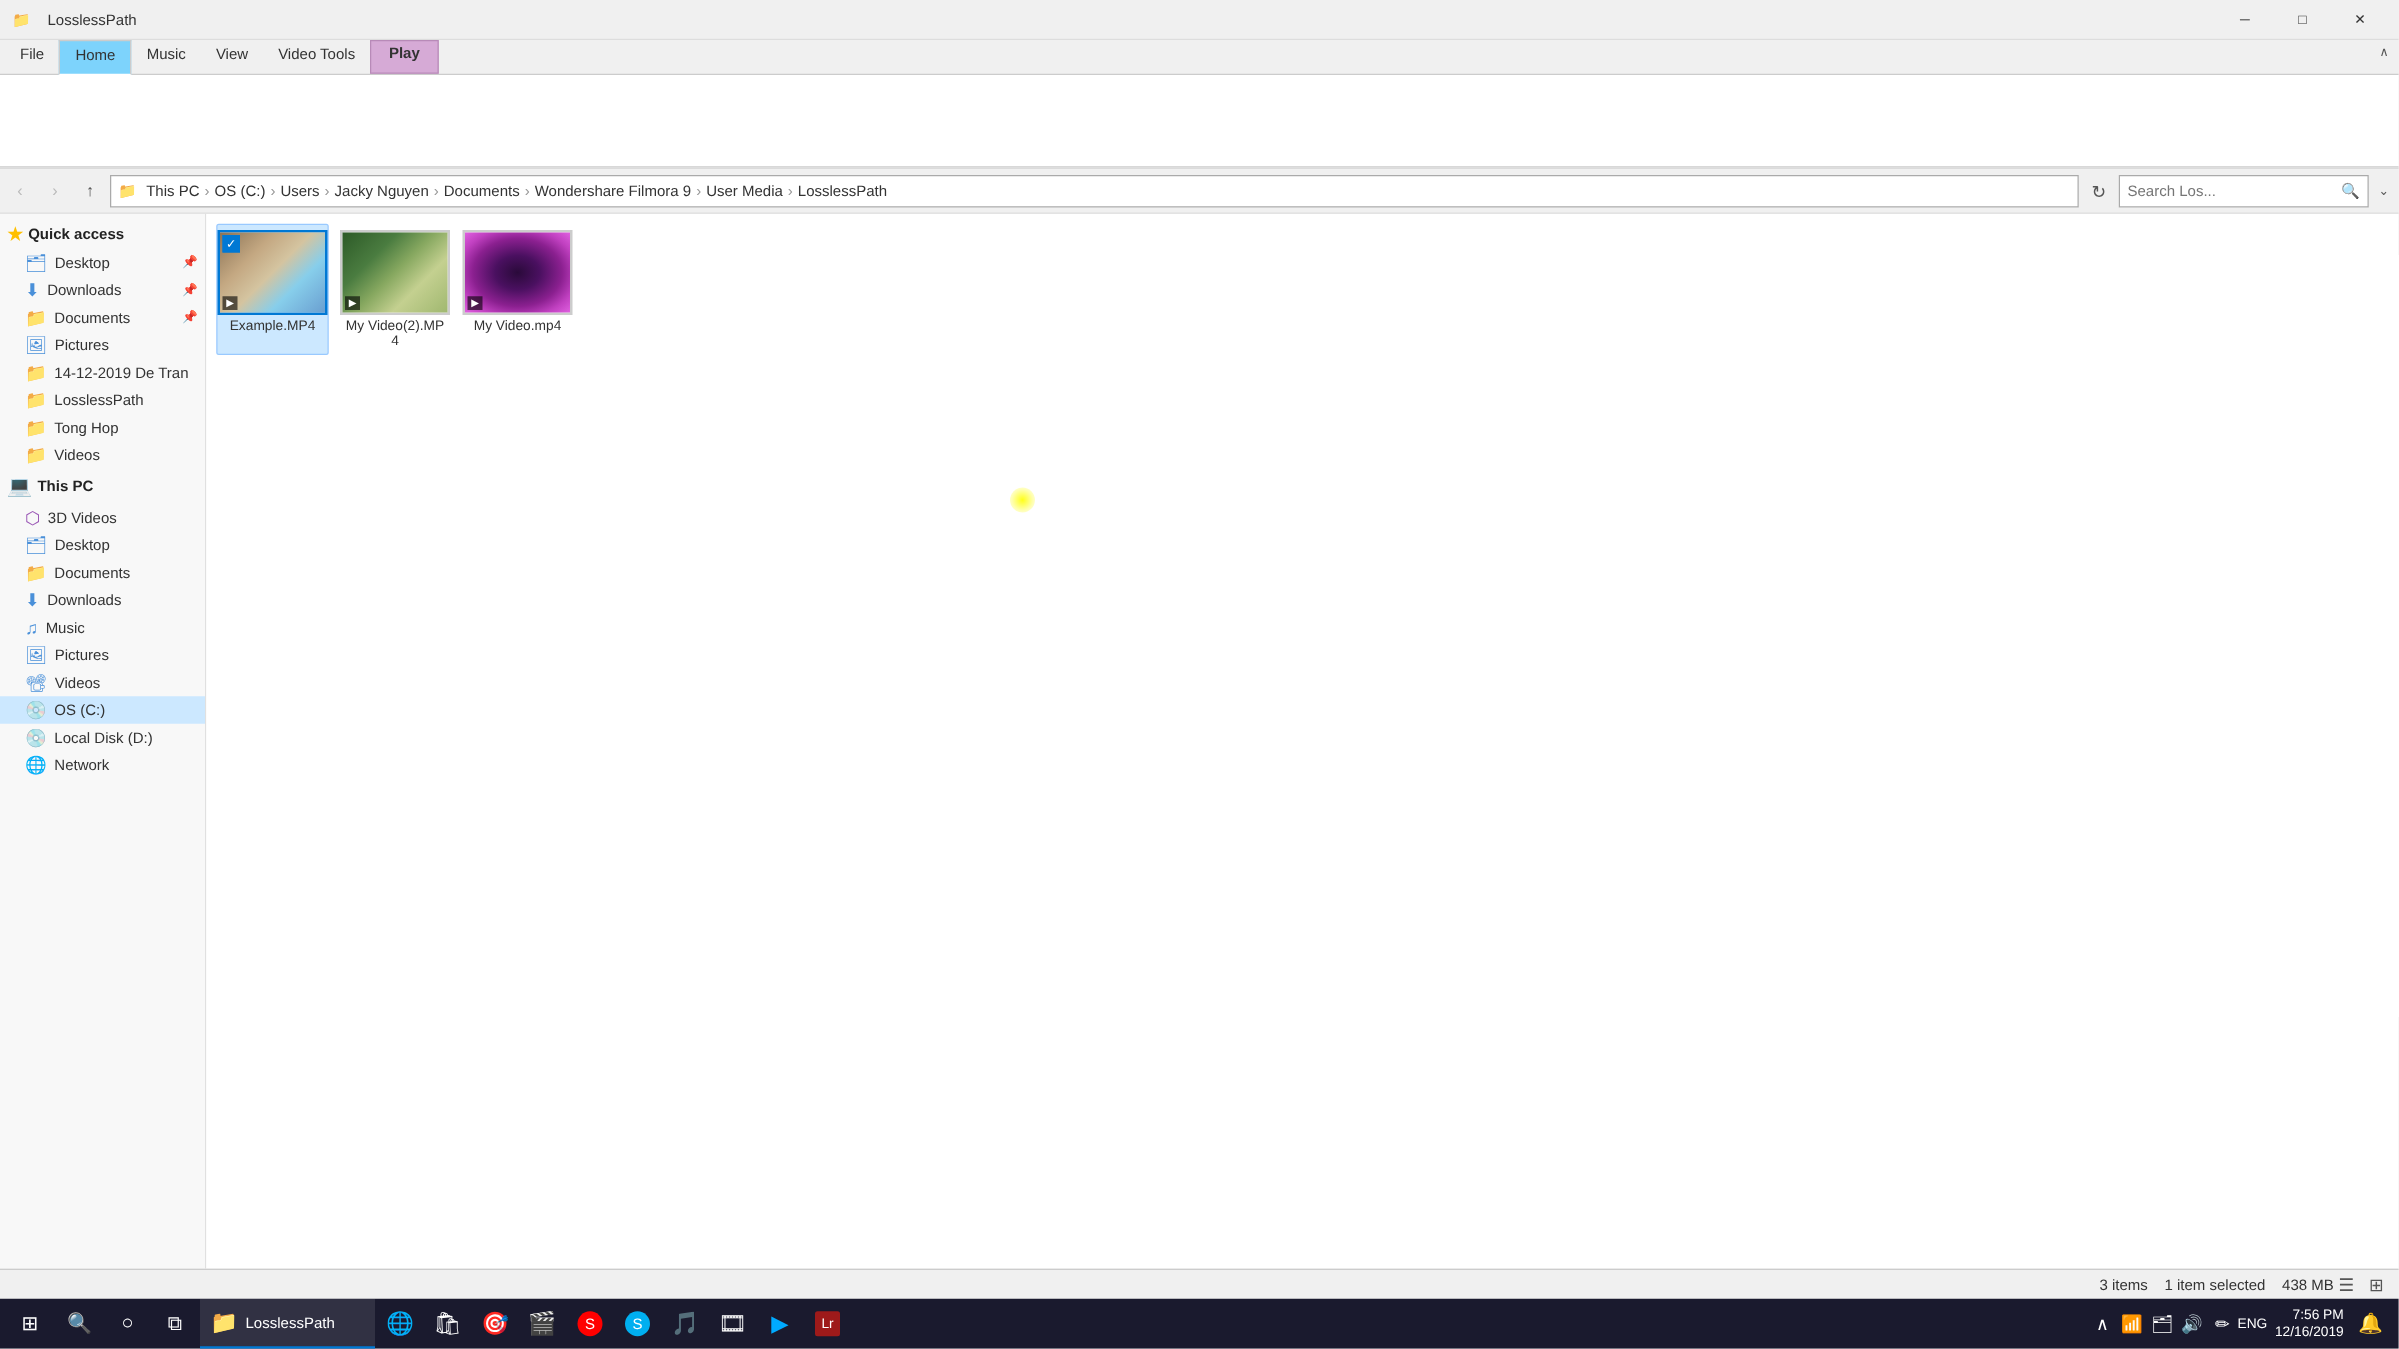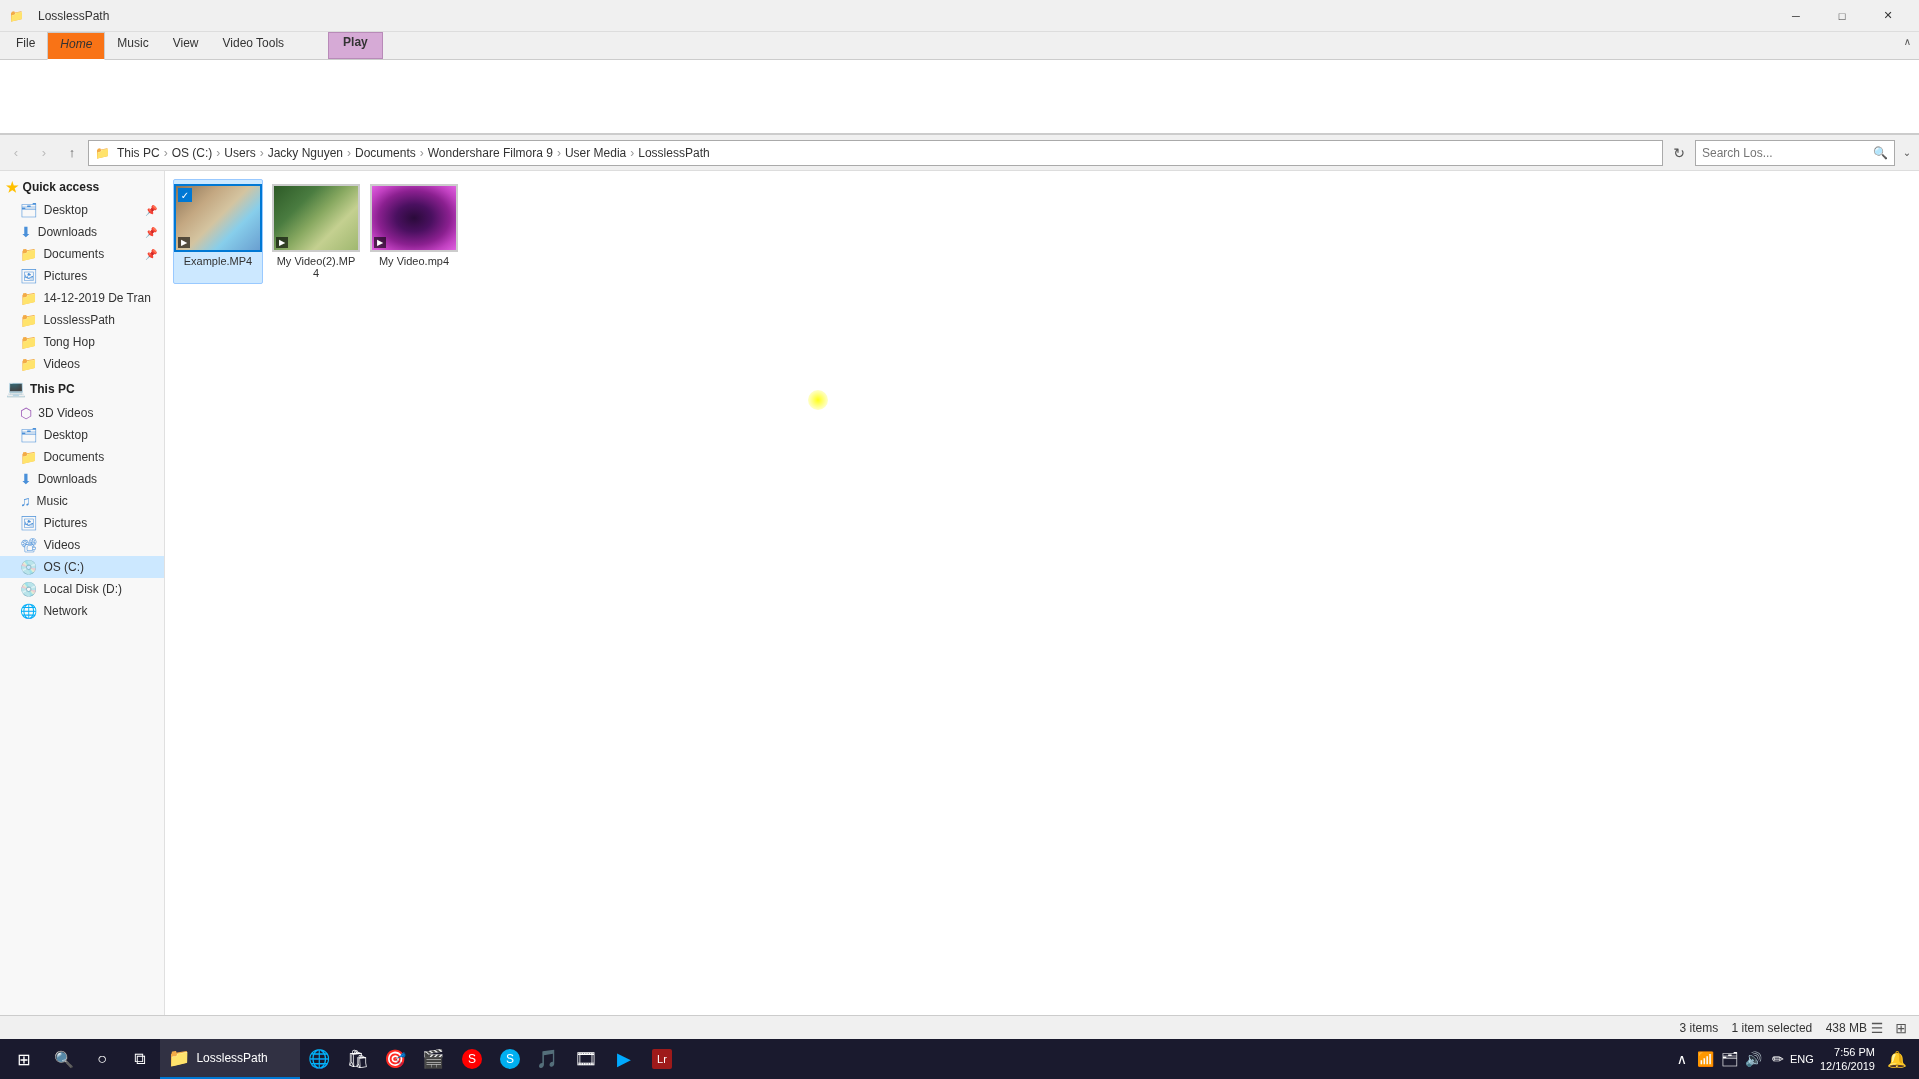--- a/index.html
+++ b/index.html
@@ -74,34 +74,32 @@
       height: 28px;
       border-bottom: 1px solid #ccc;
     }
     .ribbon-tab {
       padding: 4px 12px;
       font-size: 12px;
       cursor: pointer;
       color: #333;
     }
     .ribbon-tab.active {
-      background: #f97316;
+      background: #7dd3fc;
       border: 1px solid #ccc;
       border-bottom: 1px solid white;
       margin-bottom: -1px;
       z-index: 1;
-      font-style: italic;
     }
     .ribbon-tab.play-tab {
       background: #d6aad6;
       color: #333;
       font-weight: bold;
       padding: 2px 14px;
       border: 1px solid #b88ab8;
-      margin-left: 32px;
     }
     .ribbon-content {
       height: 74px;
       background: white;
       border-bottom: 1px solid #ccc;
       display: flex;
       align-items: center;
       padding: 4px 8px;
     }
 

